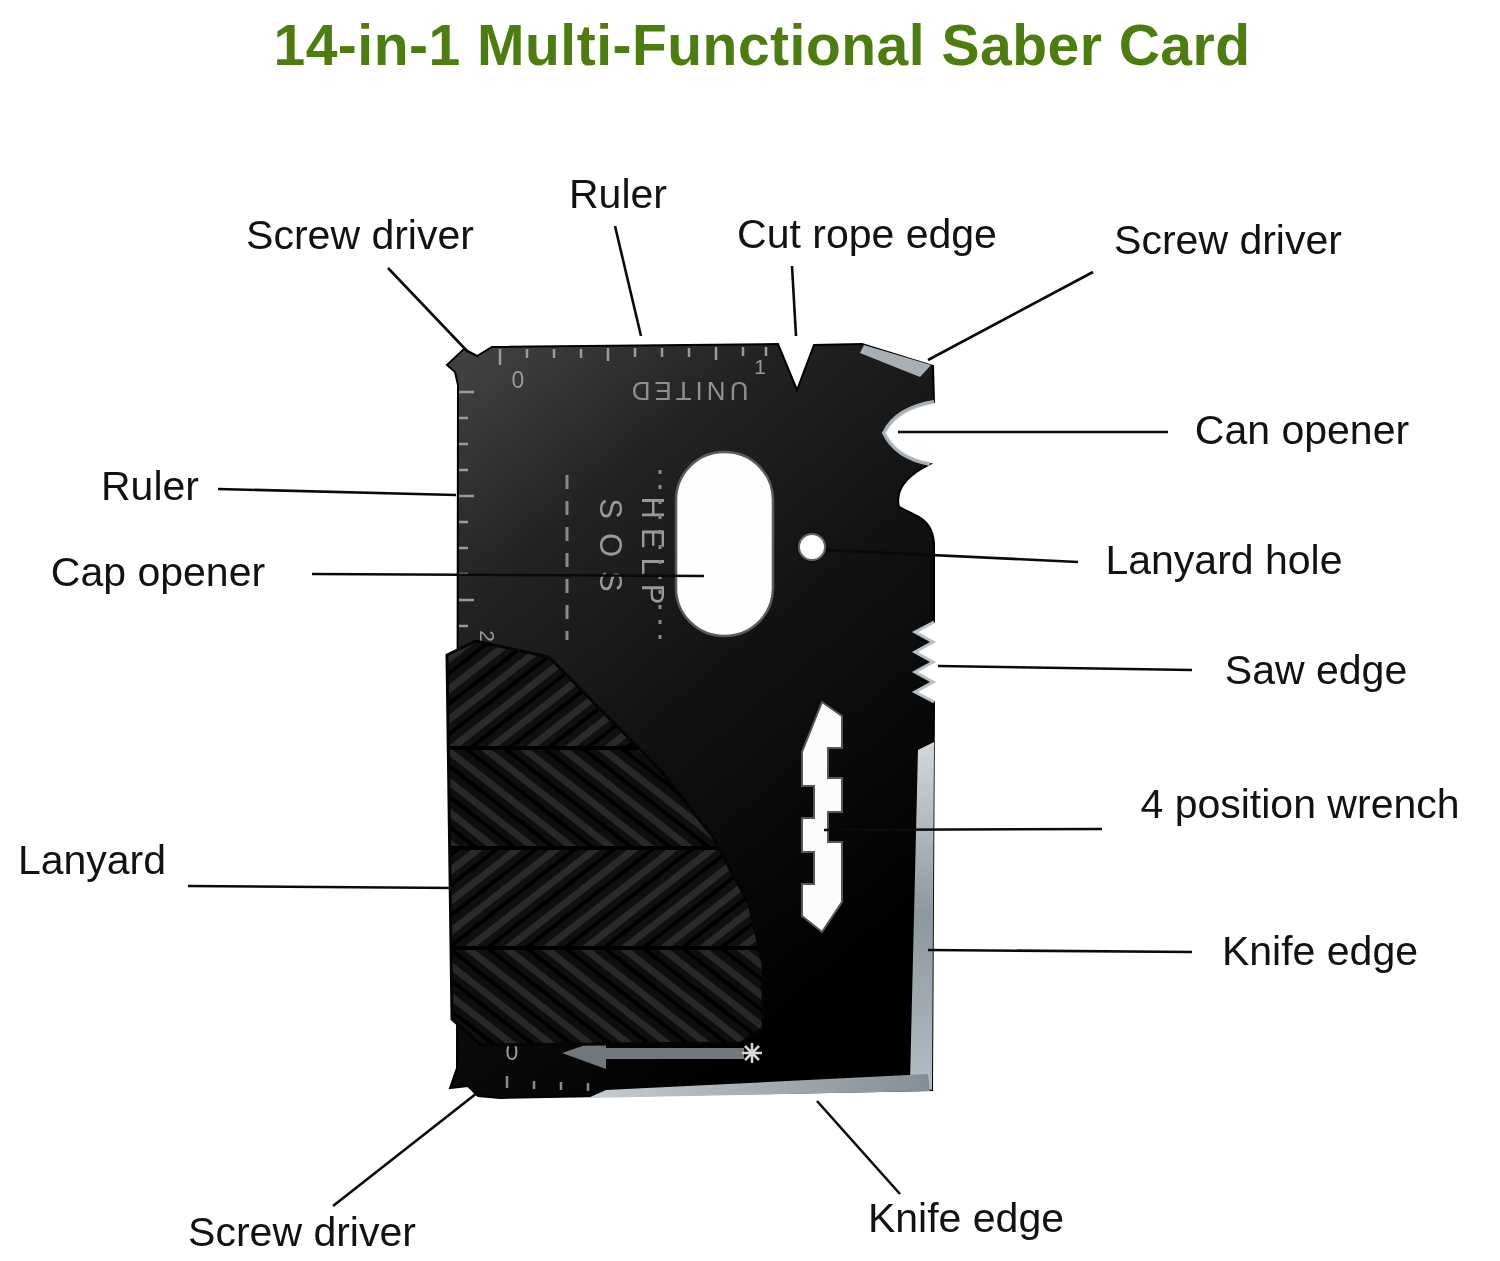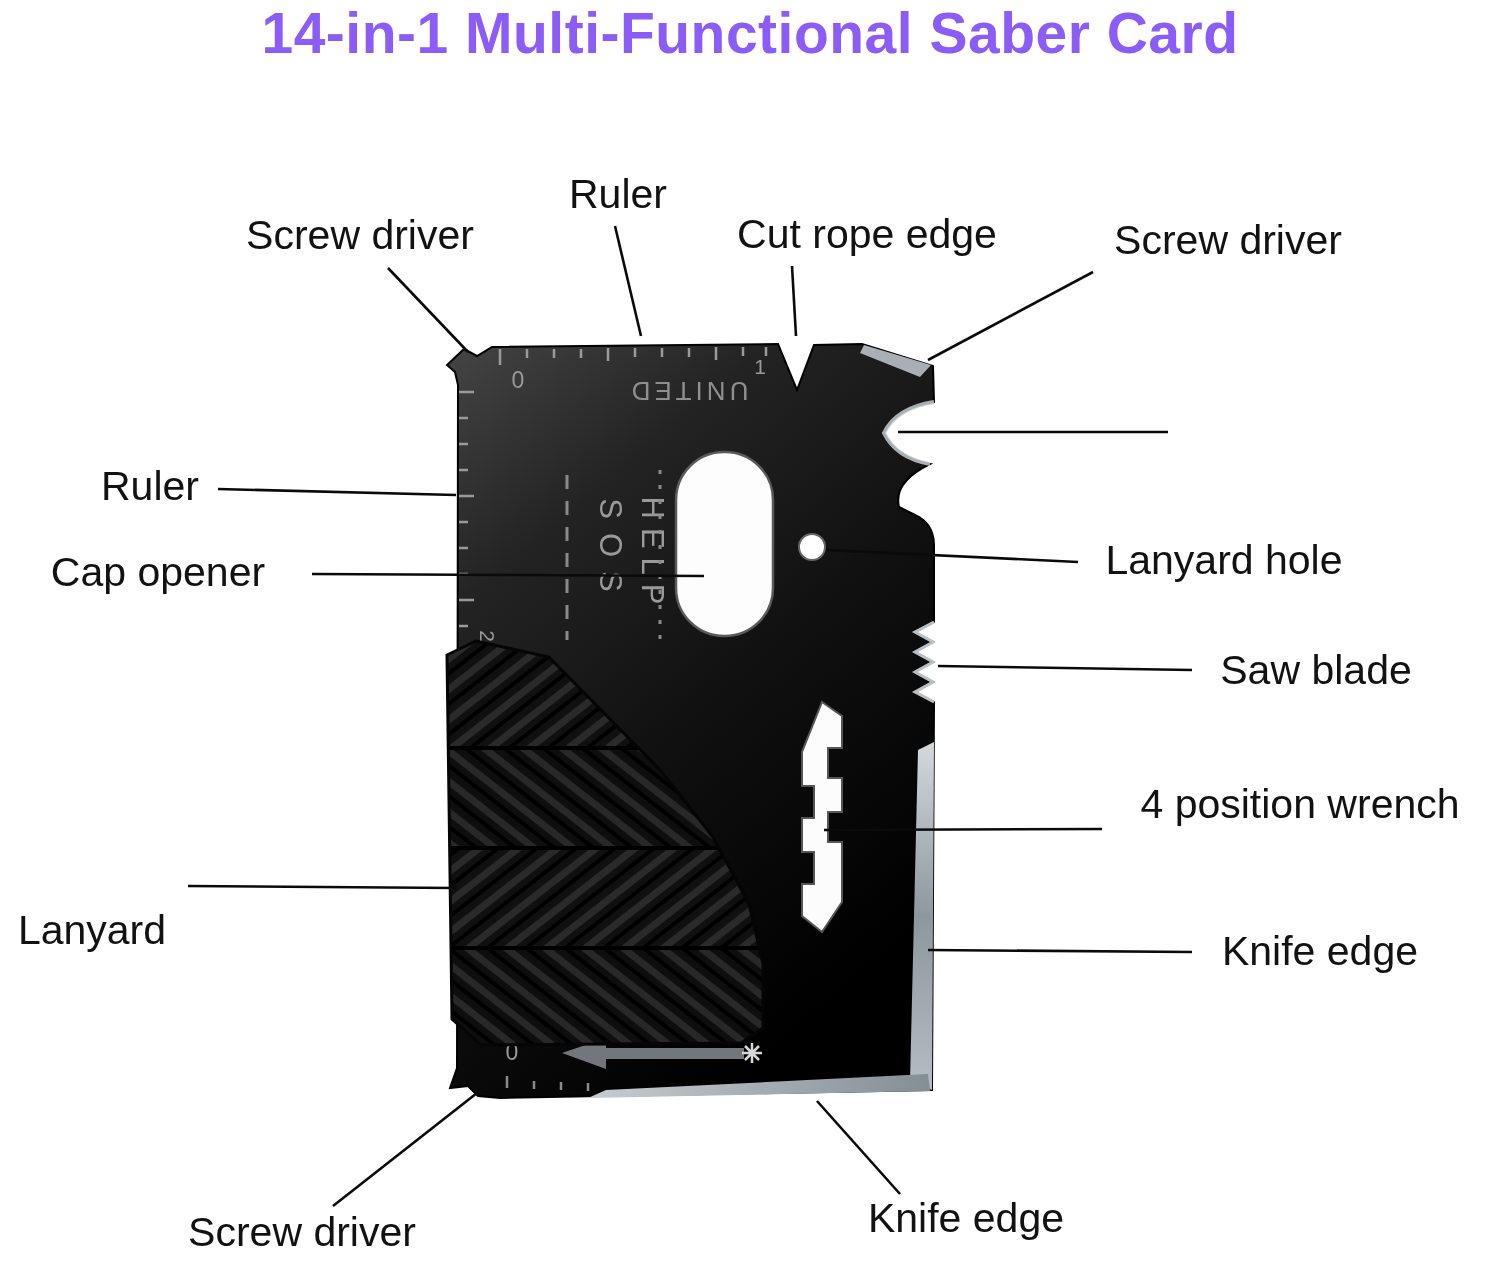--- a/index.html
+++ b/index.html
@@ -9,23 +9,23 @@
     background:#ffffff;
     font-family:"Liberation Sans",sans-serif;
     overflow:hidden;
   }
   .title{
     position:absolute;
     left:750px;top:0px;
     transform:translateX(-50%);
     font-size:57px;
     font-weight:700;
-    color:#8b5cf6;
+    color:#4d7c0f;
     white-space:nowrap;
-    margin:0;
+    margin:12px;
     letter-spacing:0.5px;
   }
   .callout{
     position:absolute;
     transform:translateX(-50%);
     font-size:41px;
     color:#121212;
     white-space:nowrap;
     line-height:1.1;
   }
@@ -133,23 +133,24 @@
       <line x1="1192" y1="952" x2="928" y2="950"></line>
       <line x1="333" y1="1206" x2="477" y2="1093"></line>
       <line x1="900" y1="1194" x2="817" y2="1101"></line>
     </g>
   </svg>
 
   <div class="callout" style="left:618px;top:172px">Ruler</div>
   <div class="callout" style="left:360px;top:213px">Screw driver</div>
   <div class="callout" style="left:867px;top:212px">Cut rope edge</div>
   <div class="callout" style="left:1228px;top:218px">Screw driver</div>
+  <div class="callout" style="left:1302px;top:408px">Can opener</div>
   <div class="callout" style="left:150px;top:464px">Ruler</div>
   <div class="callout" style="left:158px;top:550px">Cap opener</div>
   <div class="callout" style="left:1224px;top:538px">Lanyard hole</div>
-  <div class="callout" style="left:1316px;top:648px">Saw blade</div>
+  <div class="callout" style="left:1316px;top:648px">Saw edge</div>
   <div class="callout" style="left:1300px;top:782px">4 position wrench</div>
-  <div class="callout" style="left:92px;top:908px">Lanyard</div>
+  <div class="callout" style="left:92px;top:838px">Lanyard</div>
   <div class="callout" style="left:1320px;top:929px">Knife edge</div>
   <div class="callout" style="left:302px;top:1210px">Screw driver</div>
   <div class="callout" style="left:966px;top:1196px">Knife edge</div>
 
 </div>
 
 </body></html>

